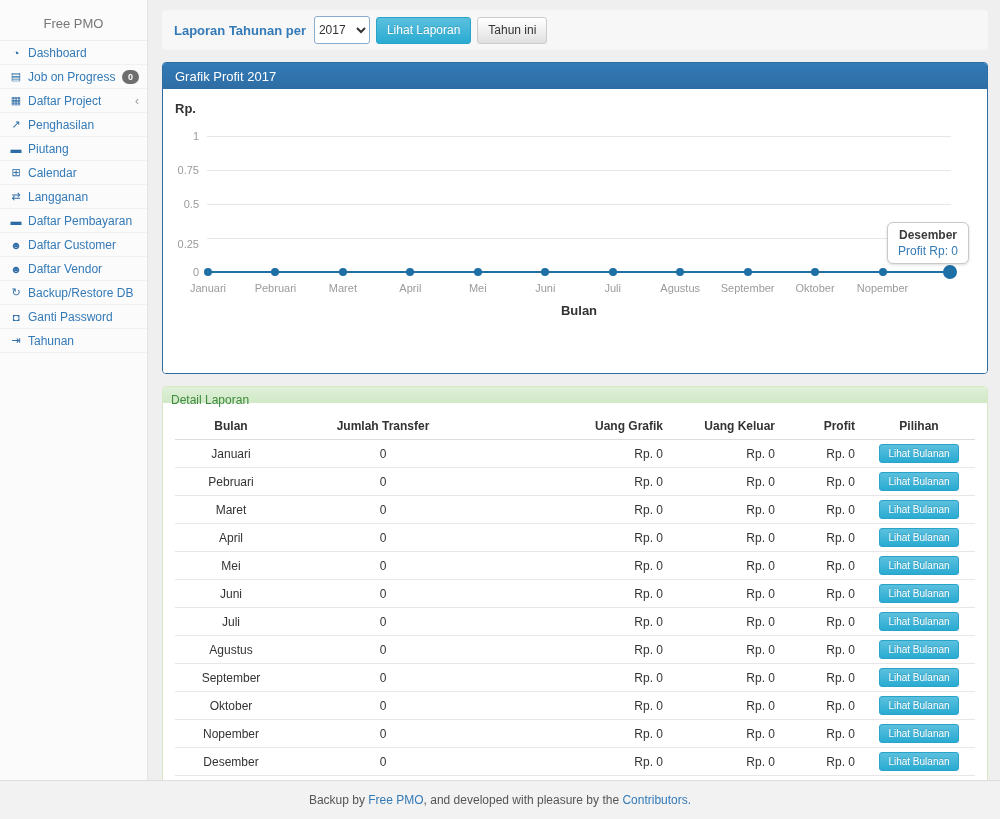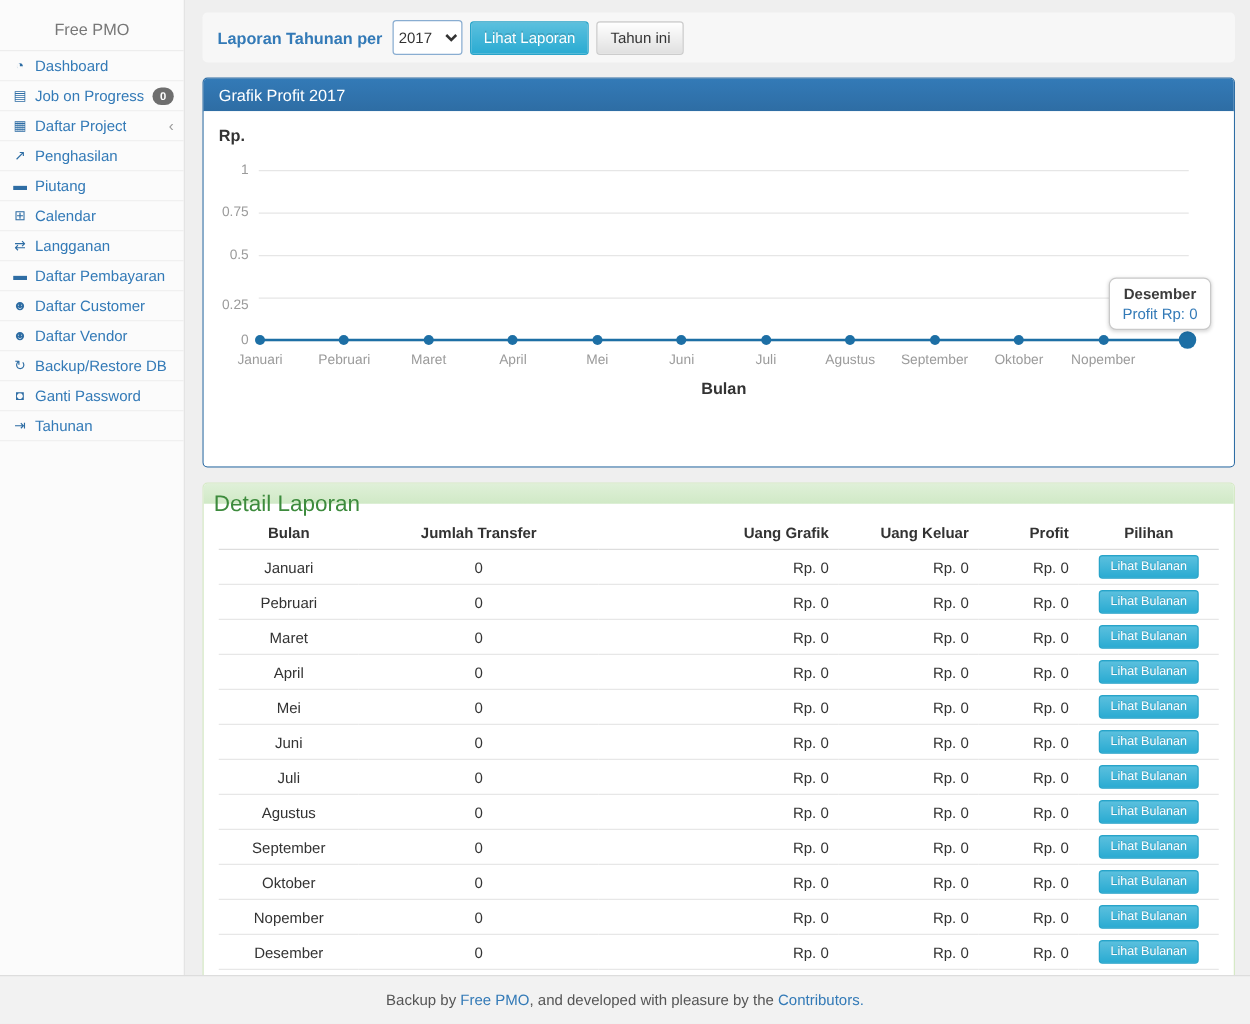--- a/index.html
+++ b/index.html
@@ -90,21 +90,21 @@
   .panel { border-radius: 4px; margin-bottom: 12px; background: #fff; }
   .panel-primary { border: 1px solid #2e6da4; }
   .panel-primary > .panel-heading {
     background: linear-gradient(to bottom, #337ab7 0%, #2e6da4 100%);
     color: #fff; padding: 6px 12px; font-size: 13px;
     border-radius: 3px 3px 0 0; height: 26px;
   }
   .panel-success { border: 1px solid #d6e9c6; }
   .panel-success > .panel-heading {
     background: linear-gradient(to bottom, #dff0d8 0%, #d0e9c6 100%);
-    color: #3d8b3d; padding: 6px 8px; font-size: 18px;
+    color: #3d8b3d; padding: 6px 8px; font-size: 12px;
     border-radius: 3px 3px 0 0; height: 16px;
   }
   #chart-body { position: relative; height: 284px; background: #fff; border-radius: 0 0 3px 3px; }
   .chart-ylabel { position: absolute; left: 12px; top: 12px; font-weight: bold; font-size: 13px; color: #333; }
   .chart-grid { position: absolute; left: 44px; width: 744px; height: 1px; background: #e6e6e6; }
   .chart-ytick { position: absolute; left: 0; width: 36px; text-align: right; font-size: 11px; color: #9b9b9b; }
   .chart-line { position: absolute; height: 2px; z-index: 1; }
   .chart-point { position: absolute; border-radius: 50%; z-index: 2; cursor: pointer; }
   .chart-xtick { position: absolute; width: 80px; text-align: center; font-size: 11px; color: #9b9b9b; }
   .chart-xlabel { position: absolute; left: 44px; width: 744px; text-align: center; font-weight: bold; font-size: 13px; color: #333; }

